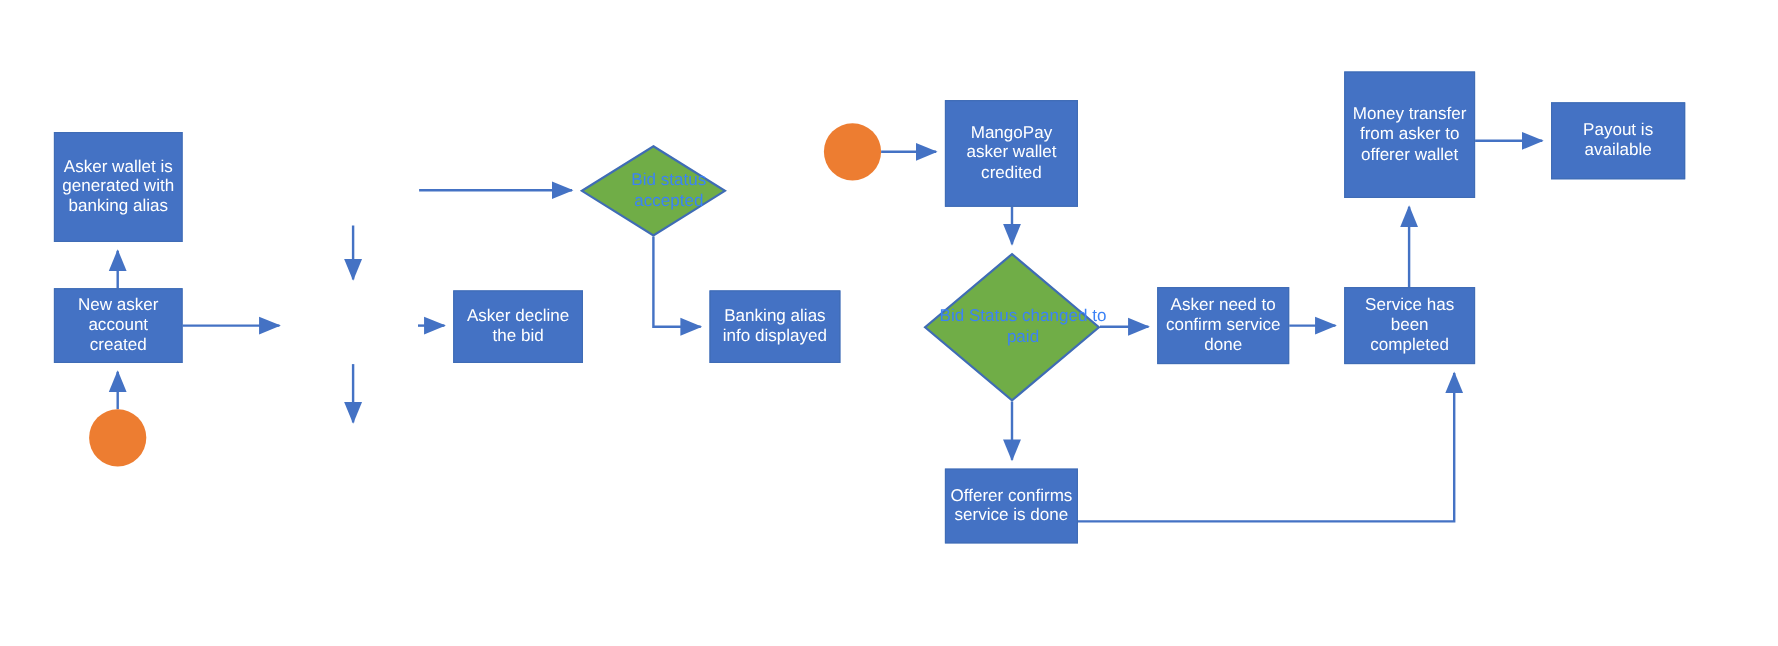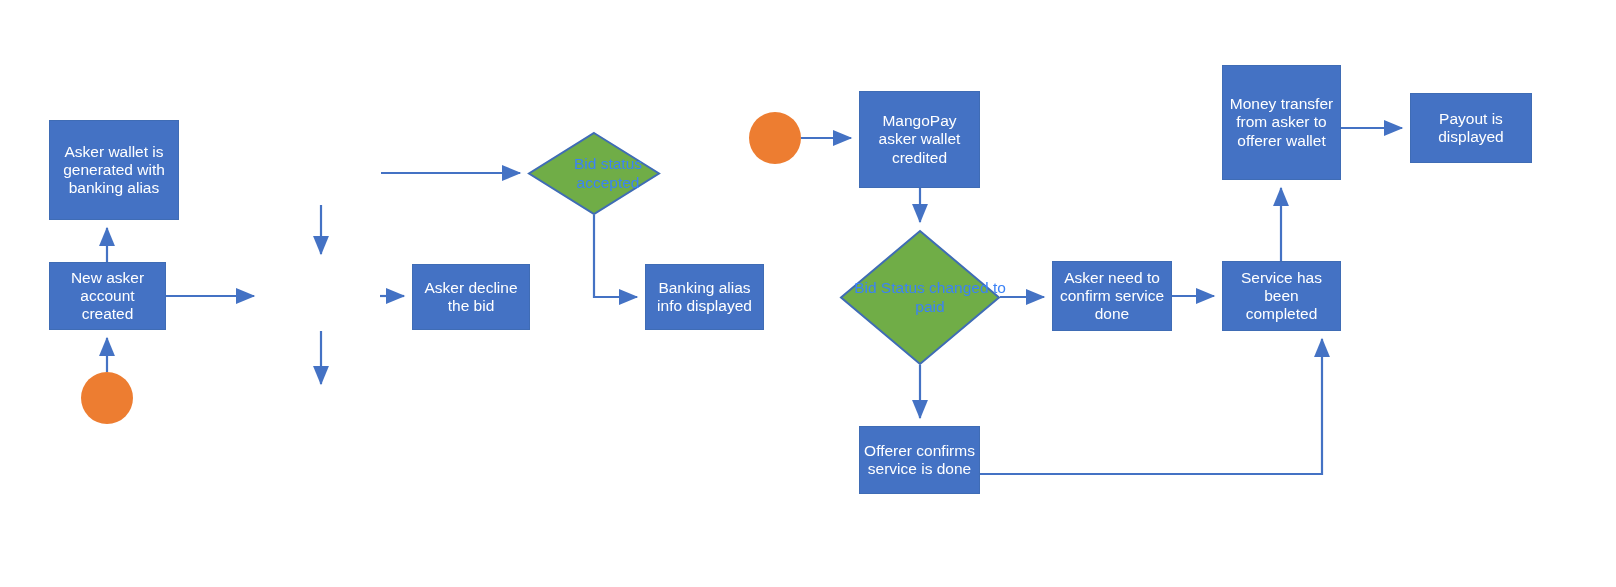--- a/index.html
+++ b/index.html
@@ -62,21 +62,21 @@
 
       <path d="M1341,128 L1402,128"></path>
 
       <path d="M980,474 L1322,474 L1322,339"></path>
     </g>
   </svg>
 
   <div class="circle" style="left:81px; top:372px; width:52px; height:52px;"></div>
   <div class="circle" style="left:749px; top:112px; width:52px; height:52px;"></div>
 
-  <div class="node box" style="left:49px; top:120px; width:130px; height:100px;">
+  <div class="node box" style="left:49px; top:120px; width:117px; height:100px;">
     <span>Asker wallet is generated with banking alias</span>
   </div>
 
   <div class="node box" style="left:49px; top:262px; width:117px; height:68px;">
     <span>New asker account created</span>
   </div>
 
 
 
   <div class="node box" style="left:412px; top:264px; width:118px; height:66px;">
@@ -101,21 +101,21 @@
 
   <div class="node box" style="left:1222px; top:261px; width:119px; height:70px;">
     <span>Service has been completed</span>
   </div>
 
   <div class="node box" style="left:1222px; top:65px; width:119px; height:115px;">
     <span>Money transfer from asker to offerer wallet</span>
   </div>
 
   <div class="node box" style="left:1410px; top:93px; width:122px; height:70px;">
-    <span>Payout is displayed</span>
+    <span>Payout is available</span>
   </div>
 
 
   <div class="diamond-wrap" style="left:528px; top:132px; width:132px; height:83px;">
     <svg width="132" height="83" viewBox="0 0 132 83" xmlns="http://www.w3.org/2000/svg">
       <polygon points="66,1 131,41.5 66,82 1,41.5" fill="#70AD47" stroke="#3F6CB5" stroke-width="2"></polygon>
     </svg>
     <div class="diamond-label" style="padding-left:14px;">
       <span>Bid status accepted</span>
     </div>

